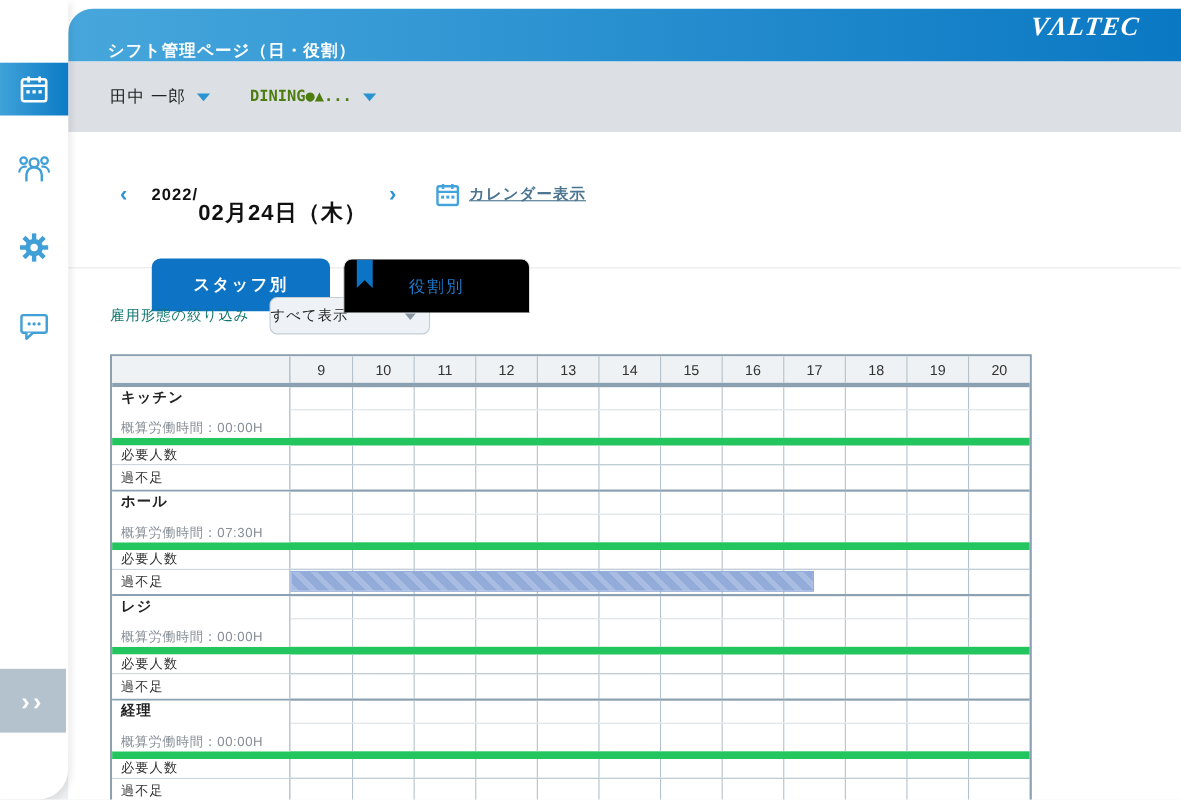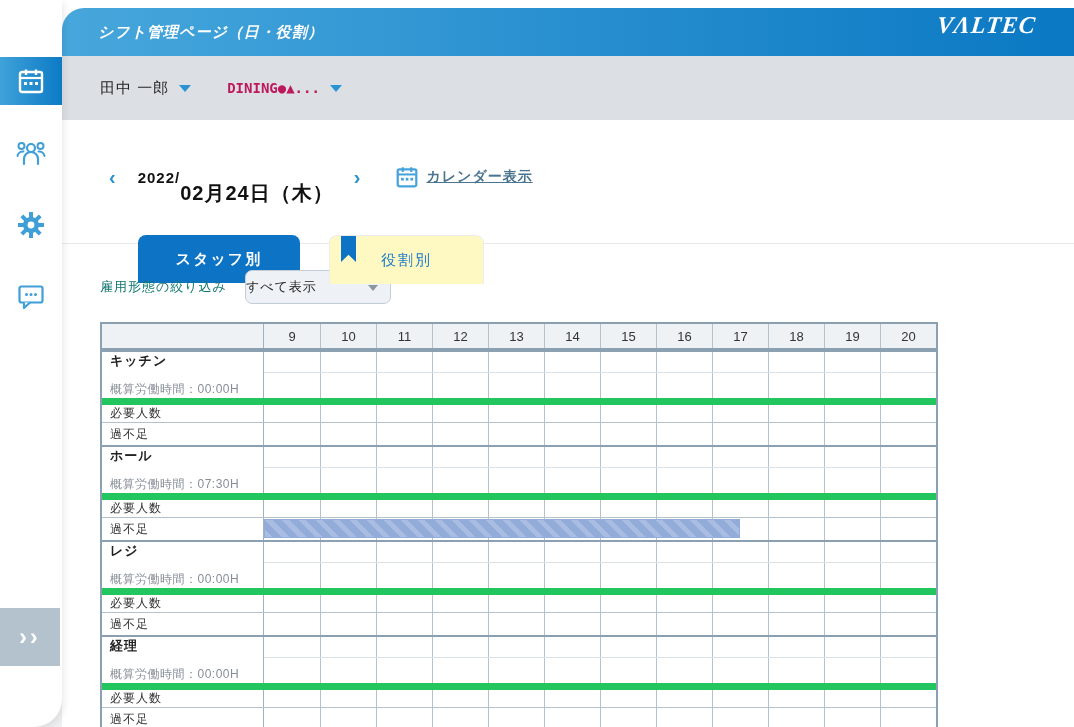--- a/index.html
+++ b/index.html
@@ -16,31 +16,31 @@
   .side-item { width:62px; height:48px; display:flex; align-items:center; justify-content:center; cursor:pointer; }
   .side-item.active { background:linear-gradient(90deg,#3fa2d9,#0c7ac5); margin-top:57px; }
   .side-item.plain { margin-top:24px; }
   .expand-btn { position:absolute; left:0; top:608px; width:60px; height:58px; background:#b4c2cd;
                 color:#fff; display:flex; align-items:center; justify-content:center;
                 font-size:23px; font-weight:bold; letter-spacing:3px; cursor:pointer; }
 
   
   .topbar { position:absolute; left:62px; right:0; top:8px; height:48px;
             background:linear-gradient(90deg,#47a7dc,#0a78c3); border-top-left-radius:22px;
-            display:flex; align-items:center; z-index:2;font-style:italic; }
+            display:flex; align-items:flex-end; z-index:2; }
   .topbar-title { color:#fff; font-size:15px; font-weight:bold; letter-spacing:1px; padding-left:36px; }
   .logo { position:absolute; right:38px; top:12px; color:#fff; font-family:"Liberation Serif","DejaVu Serif",serif;
           font-style:italic; font-weight:bold; font-size:24px; letter-spacing:1px; transform:skewX(-6deg); }
 
   
   .subbar { position:absolute; left:62px; right:0; top:56px; height:64px; background:#dce0e4;
             display:flex; align-items:center; z-index:2; }
   .sel-group { display:flex; align-items:center; cursor:pointer; }
   .user-sel { margin-left:38px; font-size:15px; color:#222; letter-spacing:1px; }
-  .store-sel { margin-left:36px; font-size:14px; font-weight:bold; color:#be185d;
+  .store-sel { margin-left:36px; font-size:14px; font-weight:bold; color:#4d7c0f;
                font-family:"DejaVu Sans Mono","Liberation Mono",monospace; }
   .caret-down { width:0; height:0; border-left:6px solid transparent; border-right:6px solid transparent;
                 border-top:7px solid #2a94d2; margin-left:10px; }
 
   
   .content { position:absolute; left:62px; right:0; top:120px; bottom:0; background:#fff; z-index:2; }
 
   
   .datenav { position:absolute; left:43px; top:27px; display:flex; align-items:center; }
   .nav-chev { color:#2a94d2; font-size:20px; font-weight:bold; cursor:pointer; padding:0 4px; line-height:1; }
@@ -49,21 +49,21 @@
   .date-next { margin-left:16px; }
   .cal-link-wrap { display:flex; align-items:center; margin-left:32px; cursor:pointer; }
   .cal-link { font-size:14px; font-weight:bold; color:#4a7490; text-decoration:underline; margin-left:8px; letter-spacing:1px; }
 
   
   .tabs { position:absolute; left:38px; right:0; top:75px; height:49px; }
   .tabs .underline { position:absolute; left:-38px; right:0; bottom:0; height:1px; background:#e9e9e9; }
   .tab { position:absolute; top:0; height:48px; display:flex; align-items:center; justify-content:center;
          font-size:15px; letter-spacing:2px; border-radius:8px 8px 0 0; cursor:pointer;margin-top:40px; }
   .tab-staff { left:38px; width:162px; background:#0d73c4; color:#fff; font-weight:bold; }
-  .tab-role { left:229px; width:155px; height:49px; background:#fef9c3; color:#1c7acb;
+  .tab-role { left:212px; width:170px; height:49px; background:#000000; color:#1c7acb;
               border:1px solid #ededed; border-bottom:none; z-index:2; }
   .bookmark { position:absolute; left:11px; top:0; width:15px; height:26px; background:#0d73c4;
               clip-path:polygon(0 0,100% 0,100% 100%,50% 72%,0 100%); }
 
   
   .filter-row { position:absolute; left:38px; top:150px; display:flex; align-items:center; }
   .filter-label { font-size:13px; color:#0f766e; letter-spacing:1px; }
   .select-box { position:relative; margin-left:18px; width:146px; height:34px; background:#eef2f6;
                 border:1px solid #c3cdd6; border-radius:7px; display:flex; align-items:center;
                 font-size:13px; color:#222; padding-left:0; letter-spacing:1px; cursor:pointer; }

